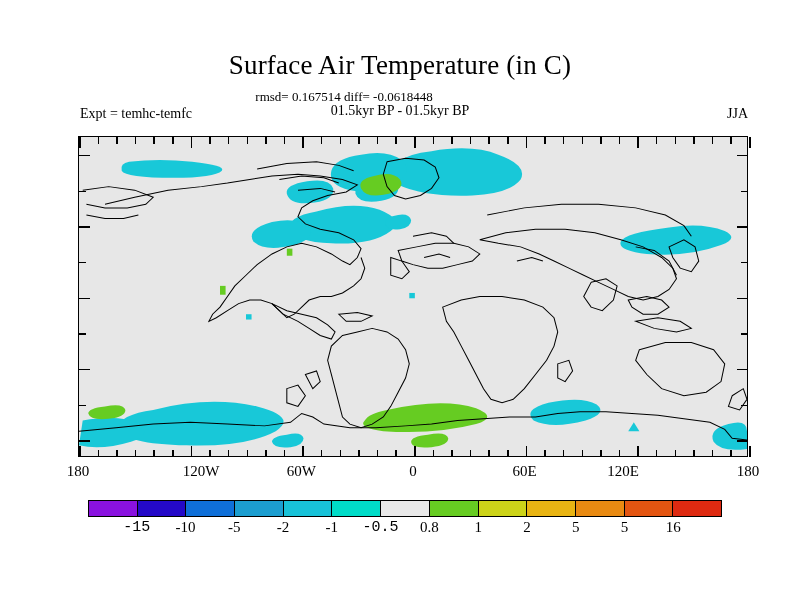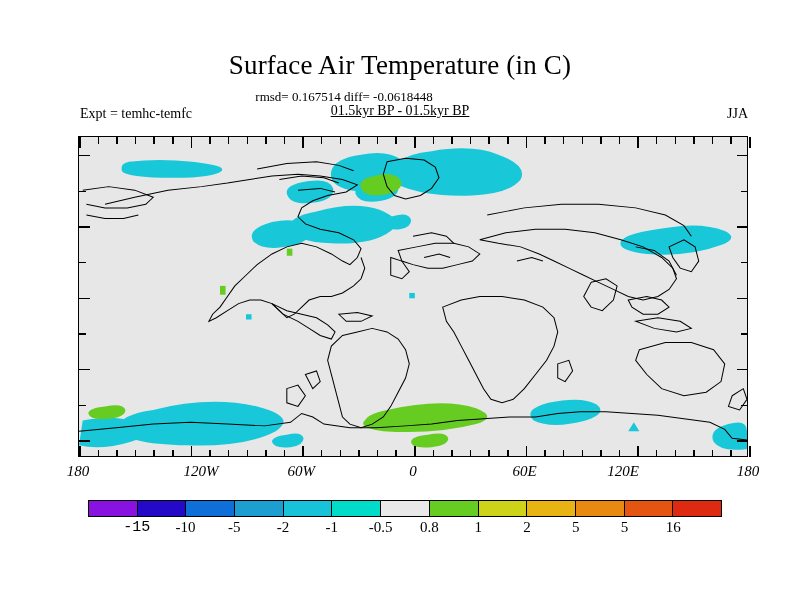--- a/index.html
+++ b/index.html
@@ -5,41 +5,41 @@
   html,body{margin:0;padding:0;background:#ffffff;}
   body{width:800px;height:600px;position:relative;overflow:hidden;
        font-family:"Liberation Serif","DejaVu Serif",serif;color:#000;}
 
   #title{position:absolute;left:0;top:50px;width:800px;text-align:center;
          font-size:27px;letter-spacing:.2px;}
 
   #stats{position:absolute;left:0;top:89px;width:688px;text-align:center;
          font-size:13px;}
   #period{position:absolute;left:0;top:103px;width:800px;text-align:center;
-          font-size:14px;text-decoration:underline;}
+          font-size:14px;}
   #expt{position:absolute;left:80px;top:106px;font-size:14px;}
   #season{position:absolute;right:52px;top:106px;font-size:14px;}
 
   
   #plot{position:absolute;left:78px;top:136px;width:670px;height:321px;
         background:#e7e7e7;border:1.5px solid #000;box-sizing:border-box;}
   #mapsvg{position:absolute;left:0;top:0;width:100%;height:100%;display:block;}
 
   
   .tick{position:absolute;background:#000;}
   .ytick{left:-0.5px;width:7px;height:1.5px;}
   .ytickmaj{left:-0.5px;width:11px;height:1.5px;}
   .ytickR{right:-0.5px;width:7px;height:1.5px;}
   .ytickRmaj{right:-0.5px;width:11px;height:1.5px;}
   .xtick{bottom:-0.5px;height:7px;width:1.5px;}
   .xtickmaj{bottom:-0.5px;height:11px;width:1.5px;}
   .xtickT{top:-0.5px;height:7px;width:1.5px;}
   .xtickTmaj{top:-0.5px;height:11px;width:1.5px;}
   .xlab{position:absolute;top:463px;font-size:15px;text-align:center;
-        width:70px;transform:translateX(-50%);font-style:italic;}
+        width:70px;transform:translateX(-50%);}
 
   
   #cbwrap{position:absolute;left:88px;top:500px;width:634px;height:17px;
           border:1px solid #000;box-sizing:border-box;display:flex;}
   #cbwrap div{flex:1 1 0;height:100%;border-right:1px solid #000;box-sizing:border-box;}
   #cbwrap div:last-child{border-right:none;}
   .cblab{position:absolute;top:519px;font-size:15px;text-align:center;
          width:50px;transform:translateX(-50%);}
 </style>
 </head>
@@ -265,20 +265,20 @@
     <div style="background: rgb(232, 138, 18);"></div>
     <div style="background: rgb(227, 85, 17);"></div>
     <div style="background: rgb(222, 42, 17);"></div>
   </div>
 <div id="cblabels">
     <div class="cblab" style="left: 136.769px; font-family: Liberation Mono, monospace;">-15</div>
     <div class="cblab" style="left: 185.538px;">-10</div>
     <div class="cblab" style="left: 234.308px;">-5</div>
     <div class="cblab" style="left: 283.077px;">-2</div>
     <div class="cblab" style="left: 331.846px;">-1</div>
-    <div class="cblab" style="left: 380.615px;">-0.5</div>
+    <div class="cblab" style="left: 380.615px; font-family: Liberation Mono, monospace;">-0.5</div>
     <div class="cblab" style="left: 429.385px;">0.8</div>
     <div class="cblab" style="left: 478.154px;">1</div>
     <div class="cblab" style="left: 526.923px;">2</div>
     <div class="cblab" style="left: 575.692px;">5</div>
     <div class="cblab" style="left: 624.462px;">5</div>
     <div class="cblab" style="left: 673.231px;">16</div>
   </div>
 
 </body></html>

